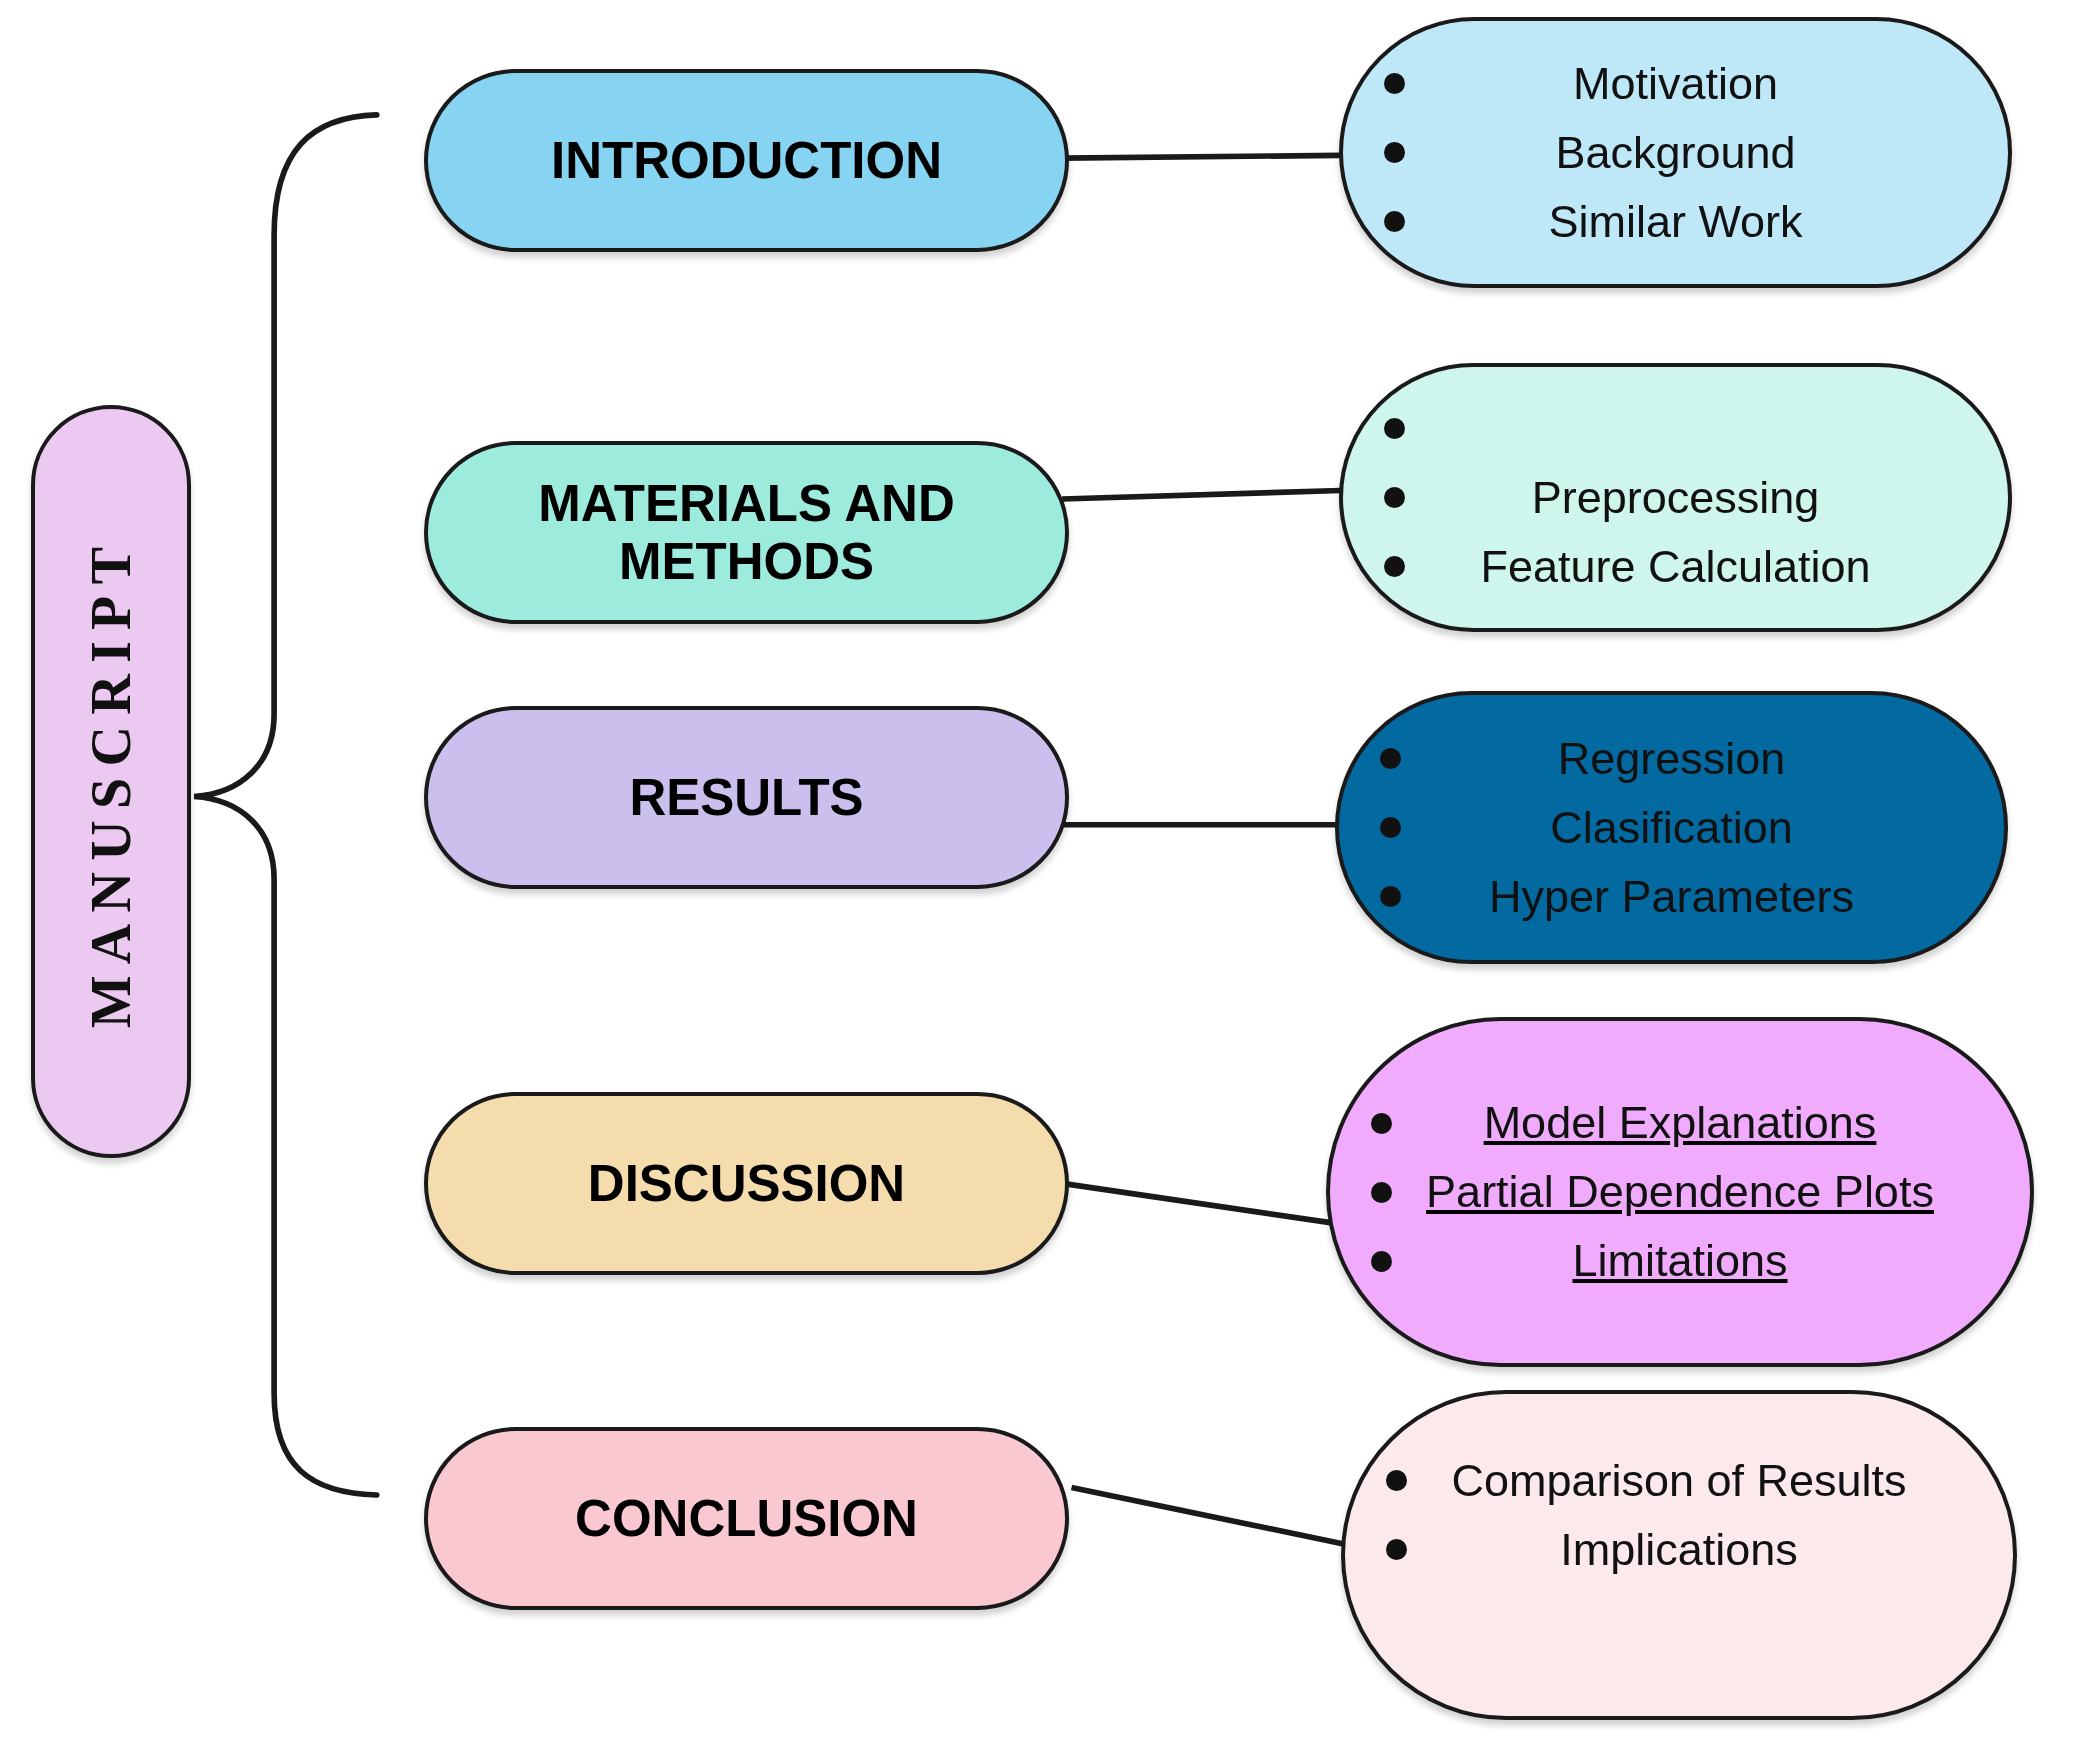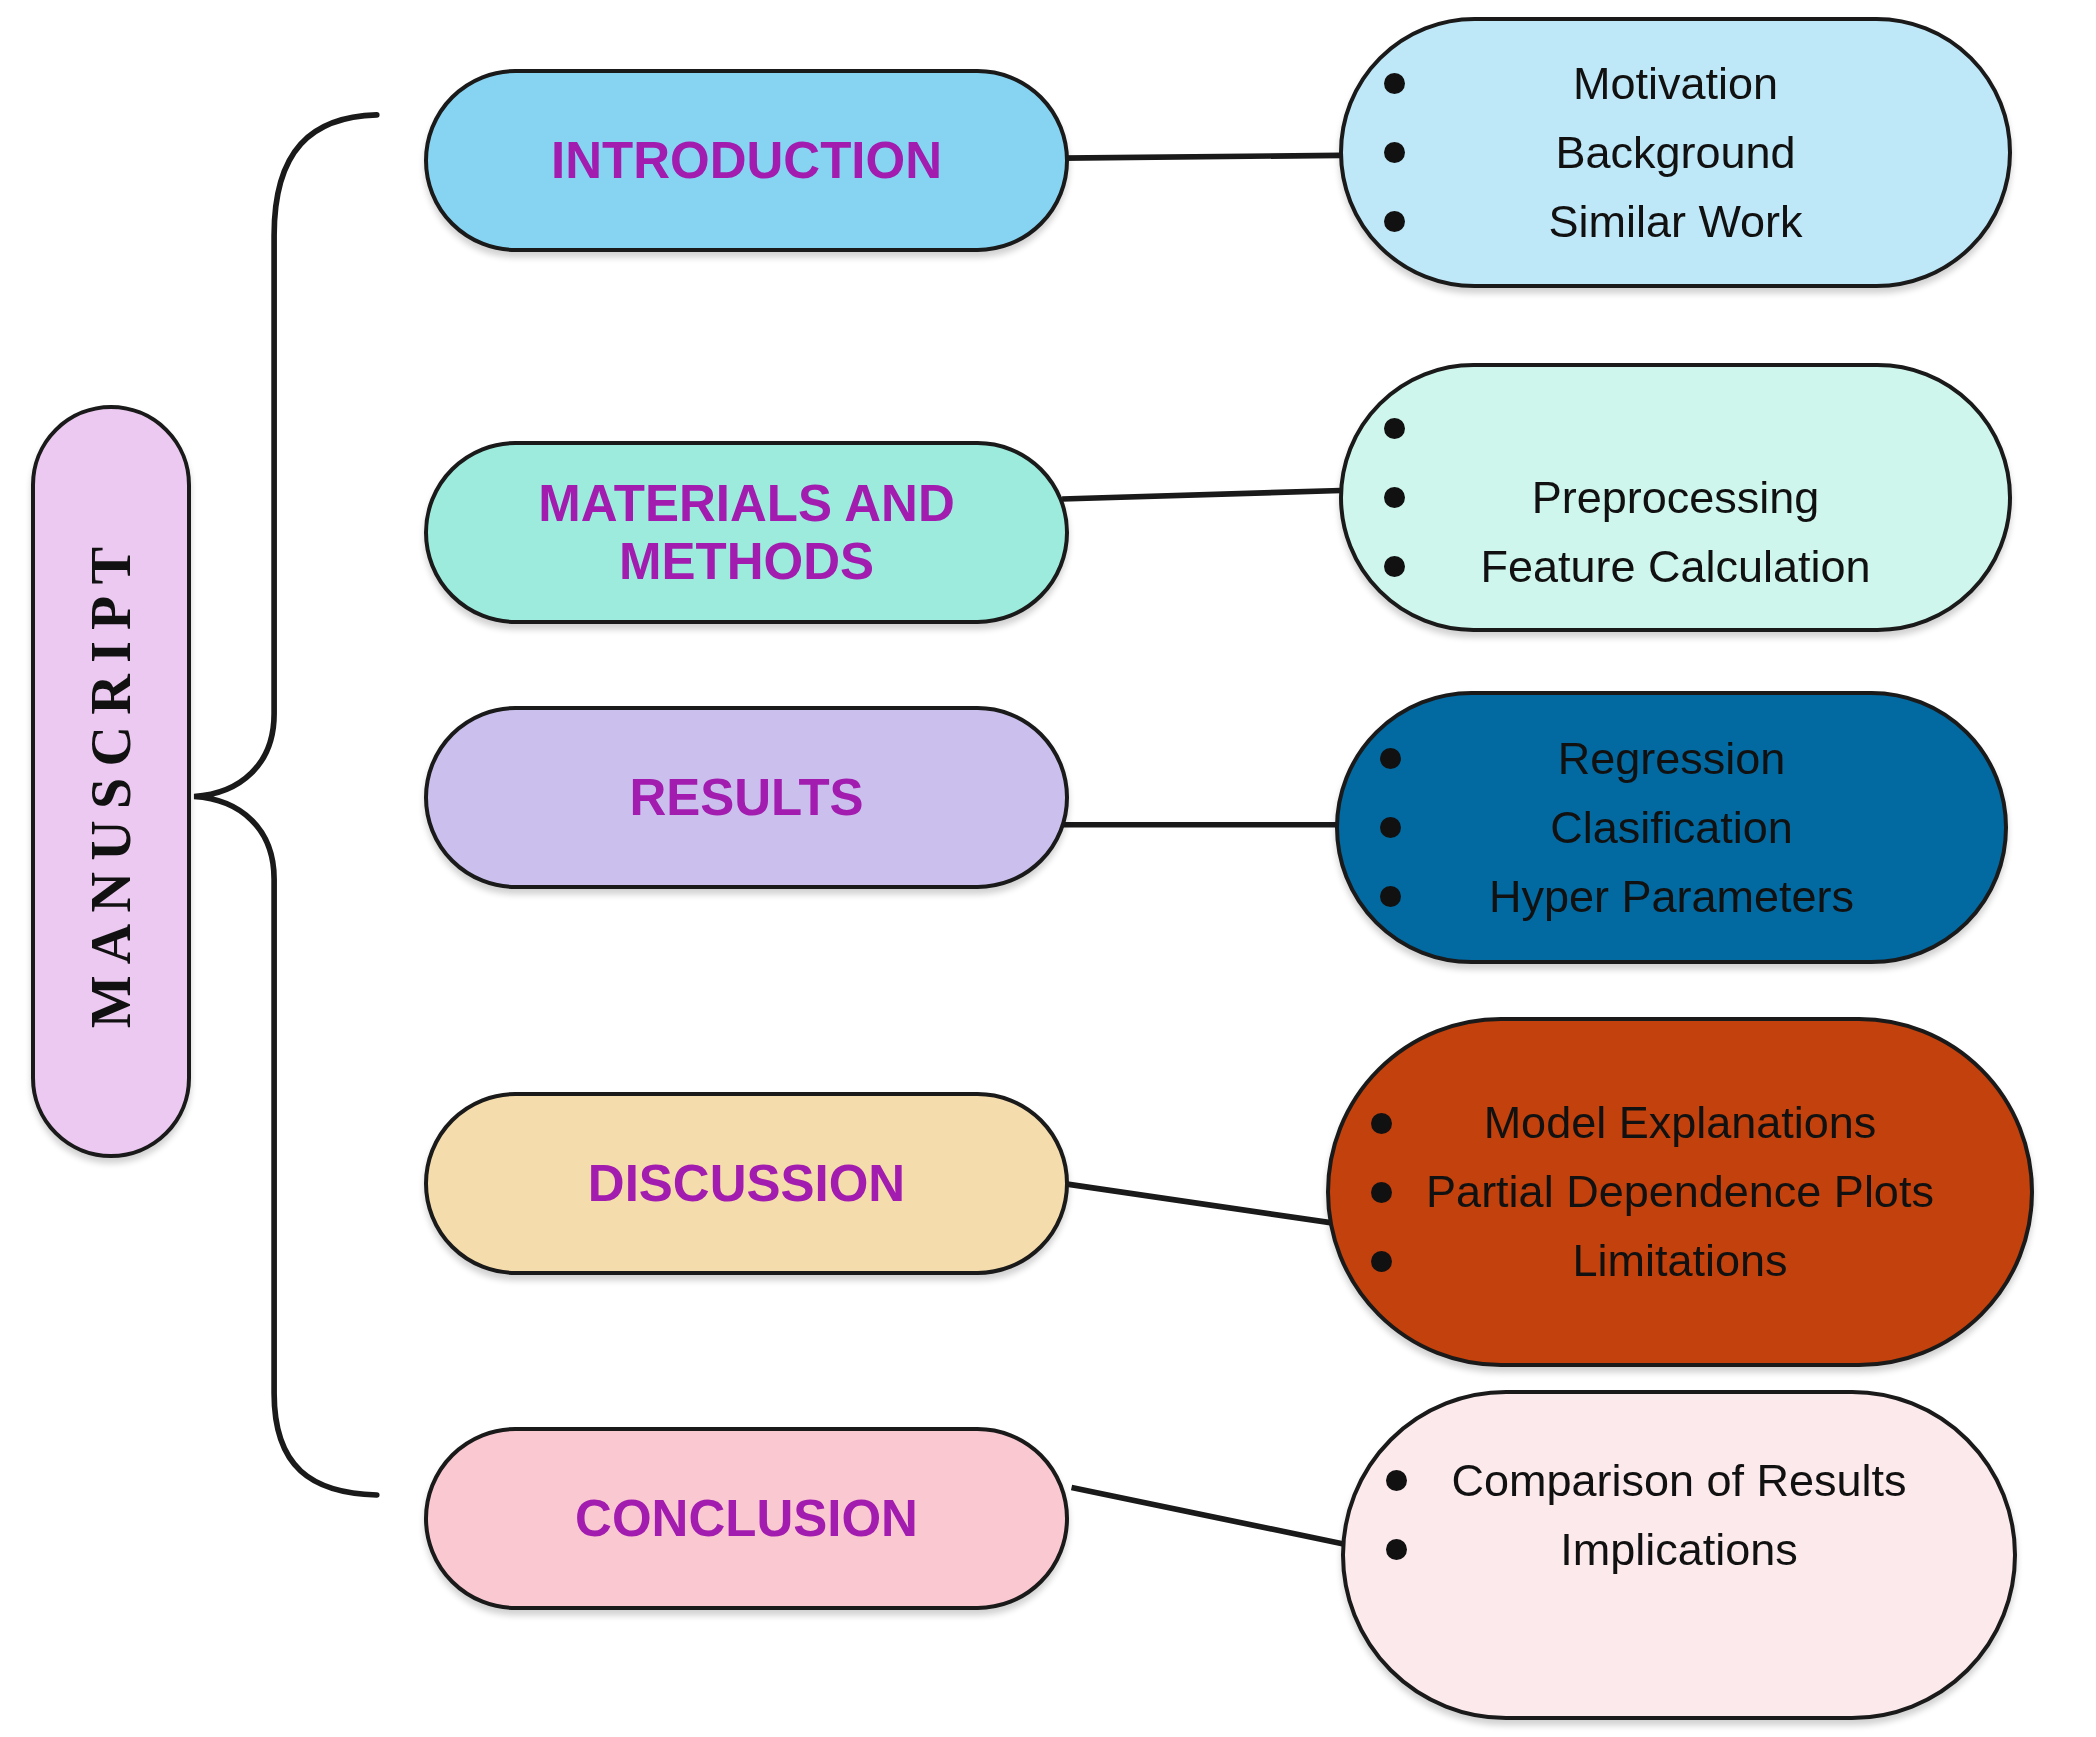--- a/index.html
+++ b/index.html
@@ -34,21 +34,21 @@
     letter-spacing:11.3px;
     color:#111;
   }
   
   .pill.mid{left:424px;width:645px;height:183px;}
   .mid-label{
     font-weight:bold;
     font-size:51px;
     line-height:1.12;
     text-align:center;
-    color:#a21caf;
+    color:#000000;
     max-width:490px;
   }
   
   .pill.detail{
     flex-direction:column;
     justify-content:center;
     border-radius:141px;
   }
   .detail ul{
     list-style:none;
@@ -172,21 +172,21 @@
         <span class="bullet"></span>
         <span class="item-text">Clasification</span>
       </li>
       <li>
         <span class="bullet"></span>
         <span class="item-text">Hyper Parameters</span>
       </li>
     </ul>
   </div>
 
-  <div class="pill detail" id="det-3" style="background: #c2410c;">
+  <div class="pill detail" id="det-3" style="background: #f0abfc; text-decoration: underline;">
     <ul>
       <li>
         <span class="bullet"></span>
         <span class="item-text">Model Explanations</span>
       </li>
       <li>
         <span class="bullet"></span>
         <span class="item-text">Partial Dependence Plots</span>
       </li>
       <li>

